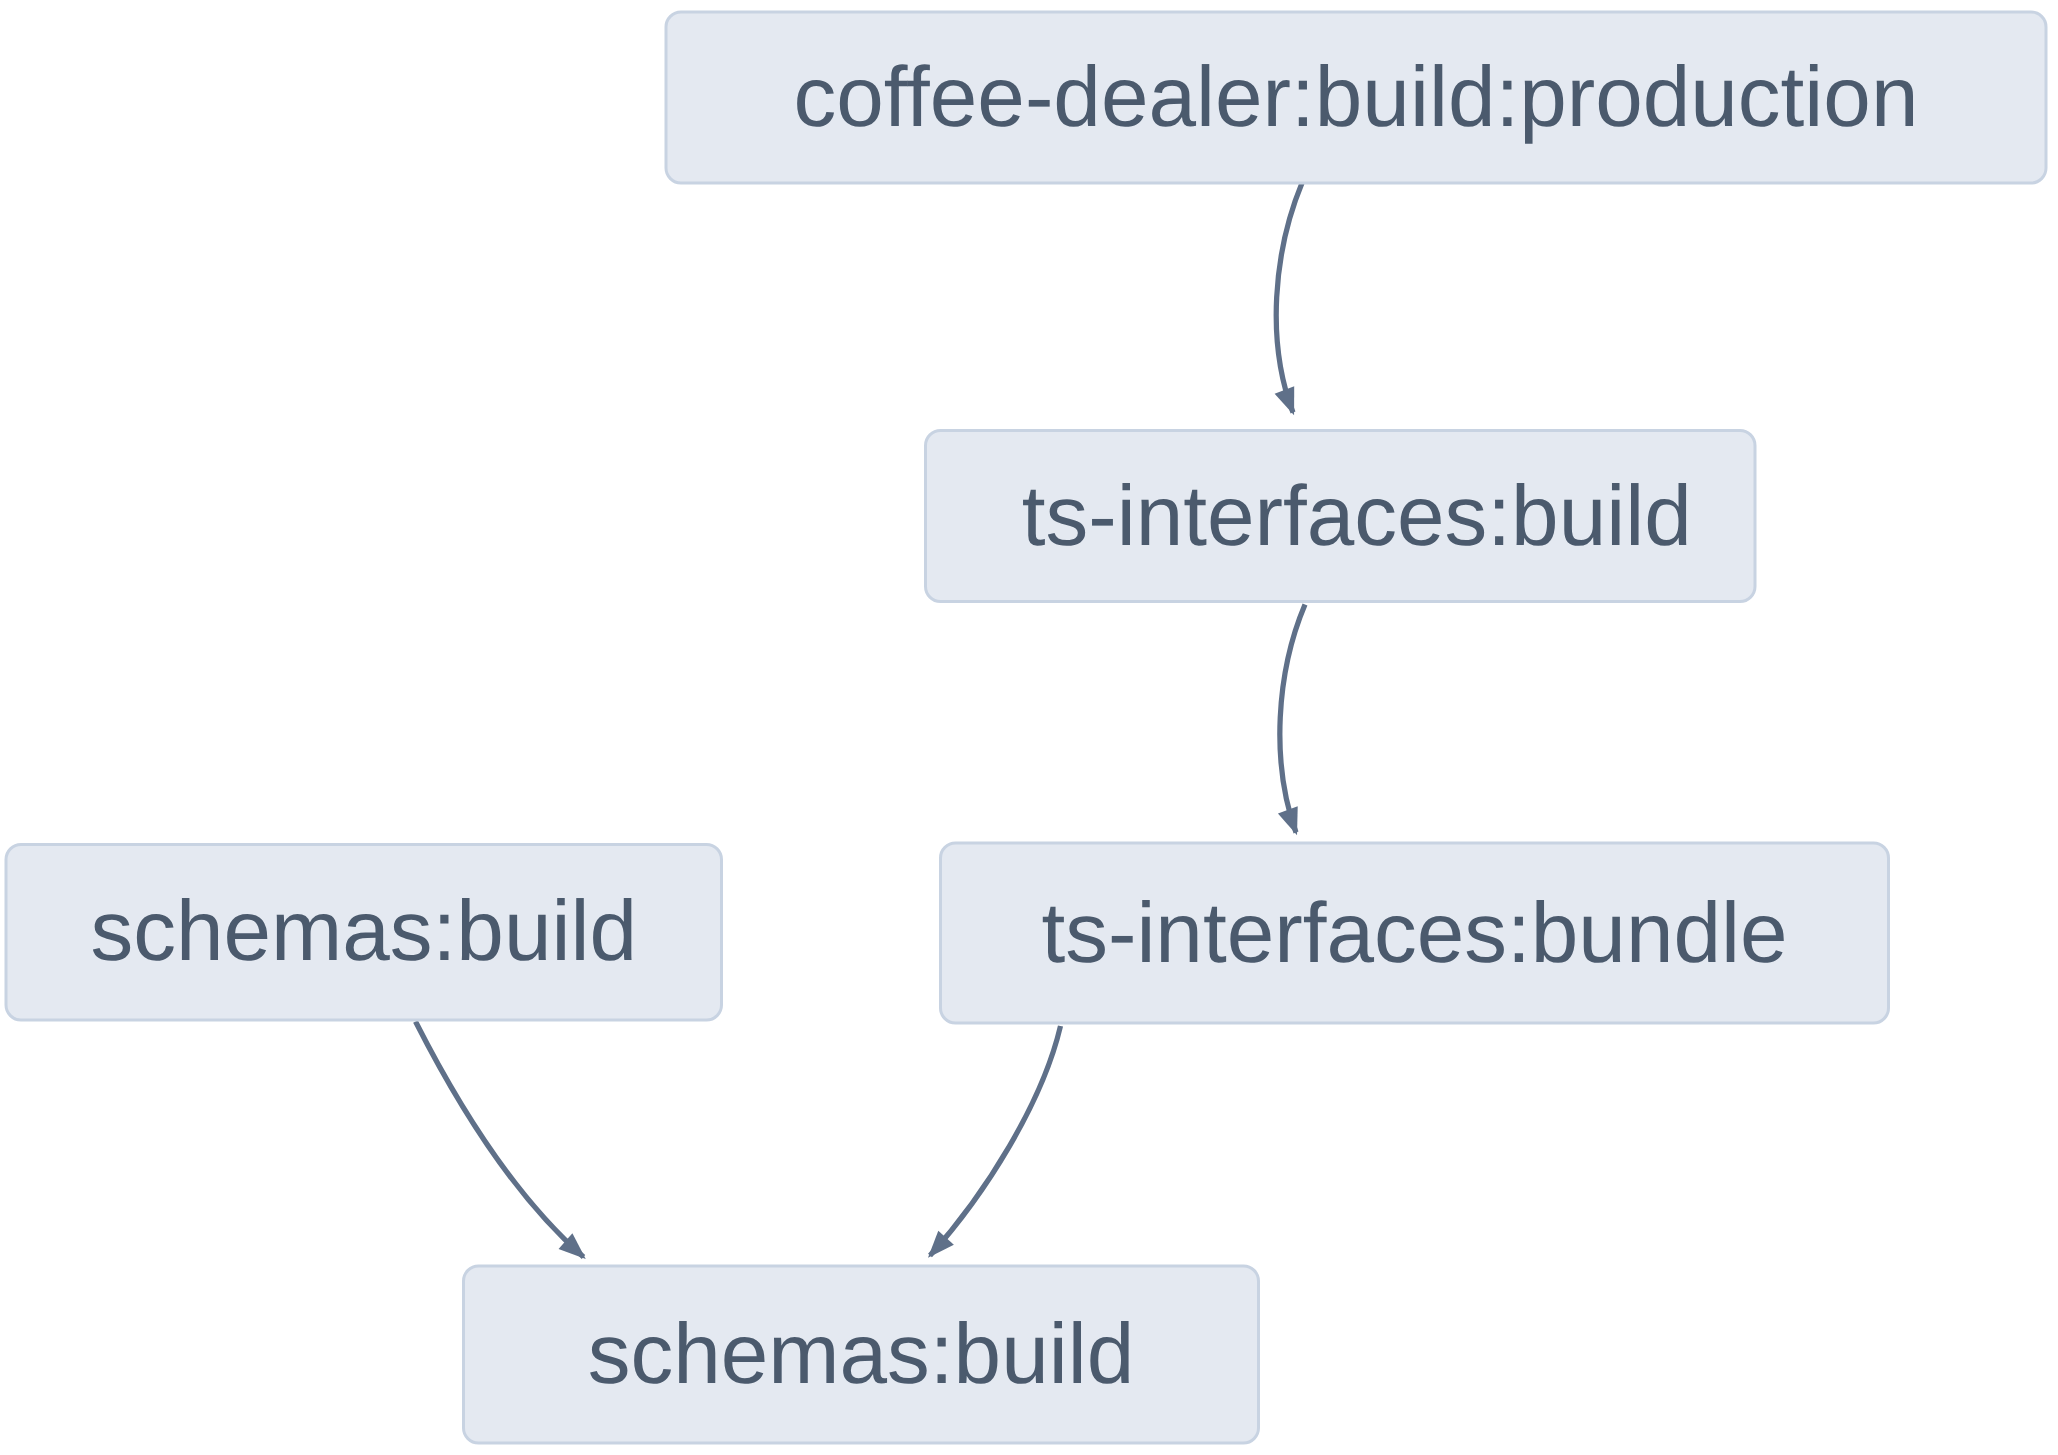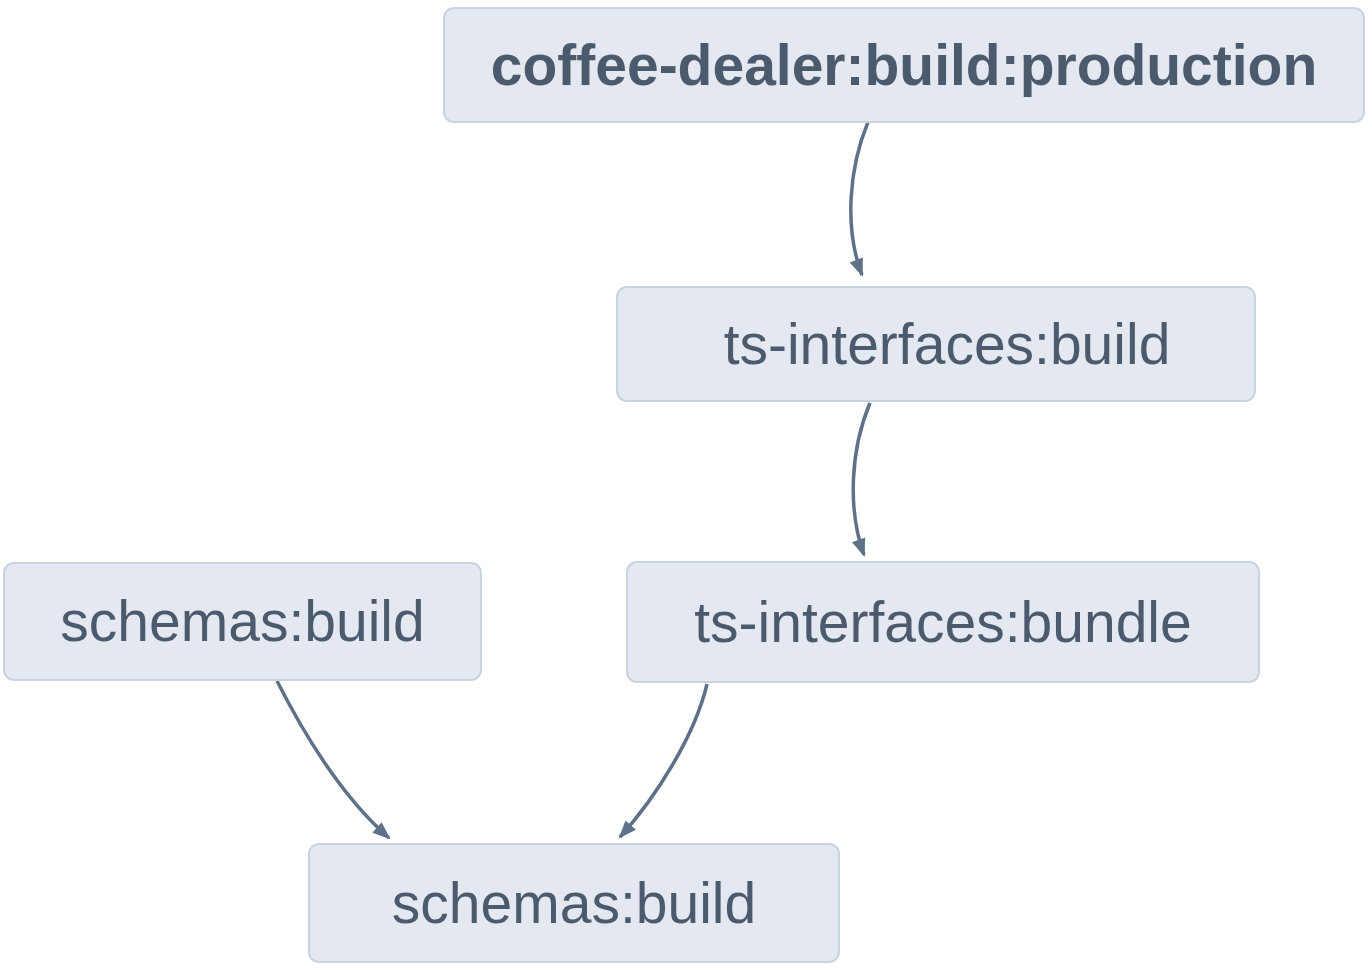--- a/index.html
+++ b/index.html
@@ -60,24 +60,24 @@
       </marker>
     </defs>
     <g id="edge-group">
         <path class="edge" d="M 868 122 C 849 168, 844 228, 862 275" marker-end="url(#arrowhead)"></path>
         <path class="edge" d="M 870 403 C 851 448, 847 508, 864 555" marker-end="url(#arrowhead)"></path>
         <path class="edge" d="M 277 681 C 312 750, 348 802, 389 838" marker-end="url(#arrowhead)"></path>
         <path class="edge" d="M 707 684 C 695 735, 657 796, 620 837" marker-end="url(#arrowhead)"></path>
       </g>
   </svg>
   <div id="node-group">
-      <div class="task-node" style="left: 443px; top: 7px; width: 922px; height: 116px; font-weight: bold;">
+      <div class="task-node" style="left: 443px; top: 7px; width: 922px; height: 116px;">
         <span class="task-label">coffee-dealer:build:production</span>
       </div>
-      <div class="task-node" style="left: 616px; top: 286px; width: 640px; height: 116px; padding-left: 22px;">
+      <div class="task-node" style="left: 616px; top: 286px; width: 555px; height: 116px; padding-left: 22px;">
         <span class="task-label">ts-interfaces:build</span>
       </div>
       <div class="task-node" style="left: 3px; top: 562px; width: 479px; height: 119px;">
         <span class="task-label">schemas:build</span>
       </div>
       <div class="task-node" style="left: 588px; top: 561px; width: 634px; height: 122px; margin-left: 38px;">
         <span class="task-label">ts-interfaces:bundle</span>
       </div>
       <div class="task-node" style="left: 308px; top: 843px; width: 532px; height: 120px;">
         <span class="task-label">schemas:build</span>

